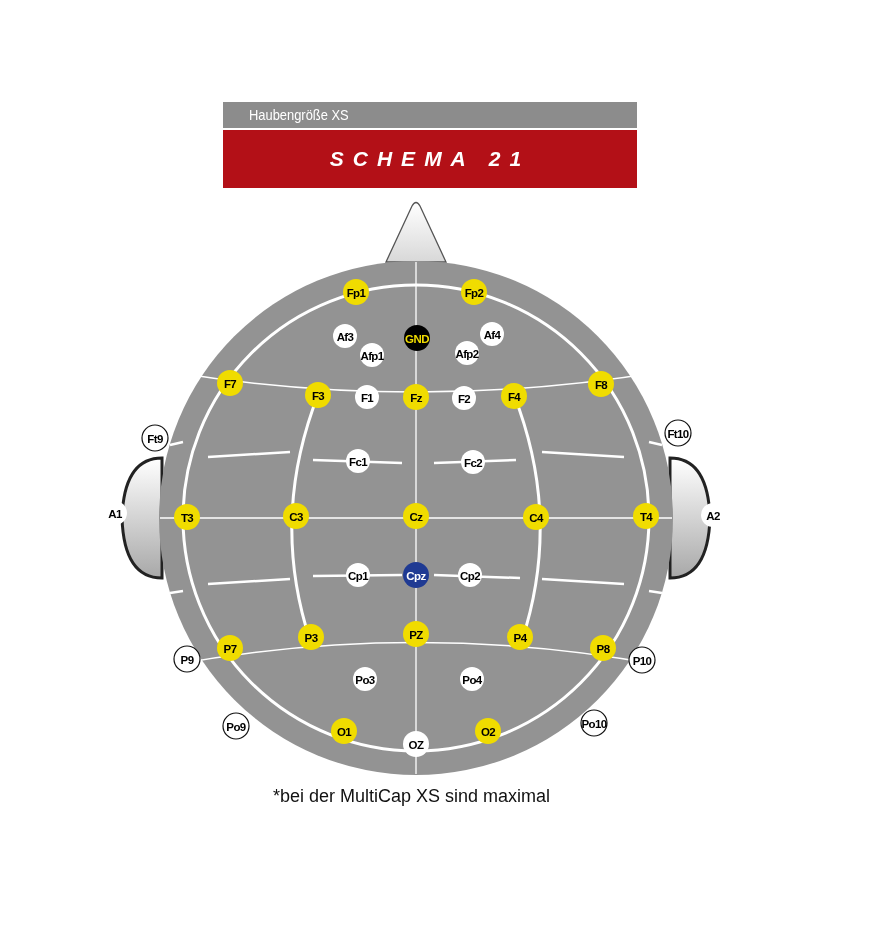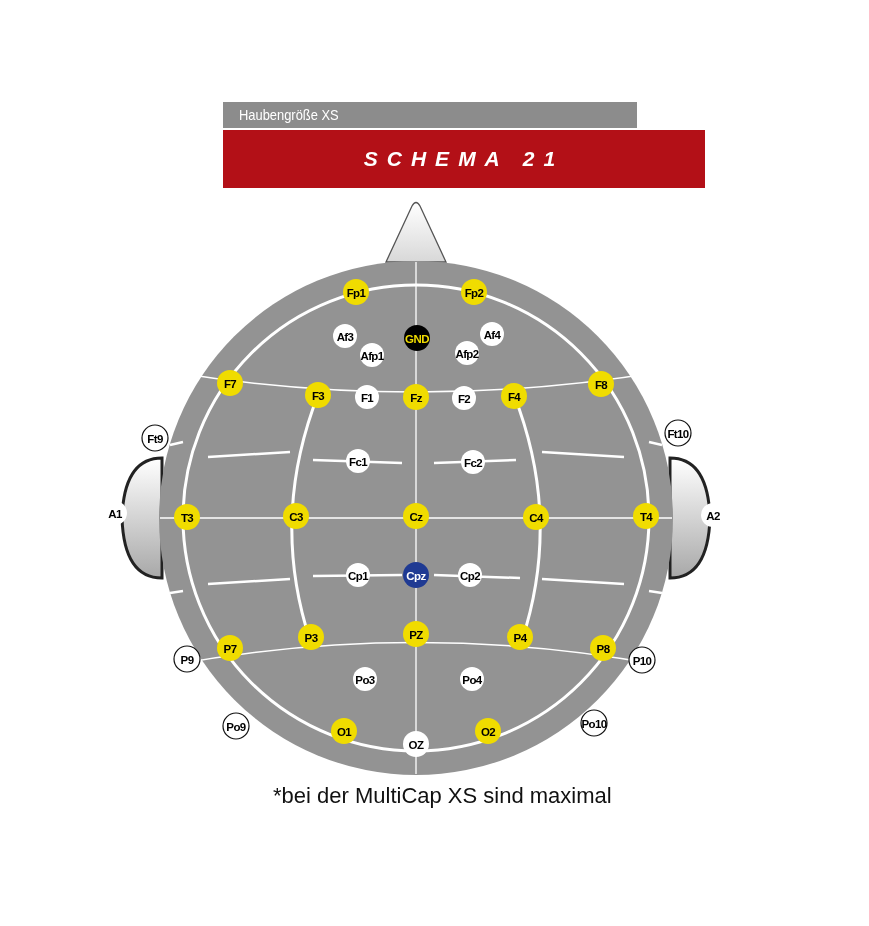--- a/index.html
+++ b/index.html
@@ -1,34 +1,34 @@
 <!DOCTYPE html>
 <html><head>
 <meta charset="utf-8">
 <style>
   html, body { margin: 0; padding: 0; background: #ffffff; }
   body { width: 869px; height: 926px; position: relative; overflow: hidden; font-family: "Liberation Sans", sans-serif; }
   .title-bar {
     position: absolute; left: 223px; top: 102px; width: 414px; height: 26px;
     background: #8c8c8c; color: #ffffff; font-family: "Liberation Sans", sans-serif;
-    font-size: 15px; line-height: 26px; padding-left: 16px; box-sizing: border-box;
+    font-size: 15px; line-height: 26px; padding-left: 26px; box-sizing: border-box;
     transform-origin: left center;
   }
   .title-bar span { display: inline-block; transform: scaleX(0.86); transform-origin: left center; }
   .schema-bar {
-    position: absolute; left: 223px; top: 130px; width: 482px; height: 58px;
+    position: absolute; left: 223px; top: 130px; width: 414px; height: 58px;
     background: #b31017; color: #ffffff; text-align: center;
     font-family: "Liberation Sans", sans-serif; font-weight: bold; font-style: italic;
     font-size: 21px; line-height: 58px; letter-spacing: 9px;
   }
   svg#headmap { position: absolute; left: 0; top: 0; }
   .el-label { font-family: "Liberation Sans", sans-serif; font-weight: bold; font-size: 11.5px; letter-spacing: -0.6px; text-anchor: middle; dominant-baseline: central; }
   .footnote {
     position: absolute; left: 273px; top: 784px; width: 360px;
-    font-family: "Liberation Sans", sans-serif; font-size: 22px; line-height: 24px; color: #111111;
+    font-family: "Liberation Sans", sans-serif; font-size: 18px; line-height: 24px; color: #111111;
   }
 </style>
 </head>
 <body>
 
 <div class="title-bar"><span>Haubengröße XS</span></div>
 <div class="schema-bar">SCHEMA 21</div>
 
 <svg id="headmap" width="869" height="926" viewBox="0 0 869 926">
   <defs>

